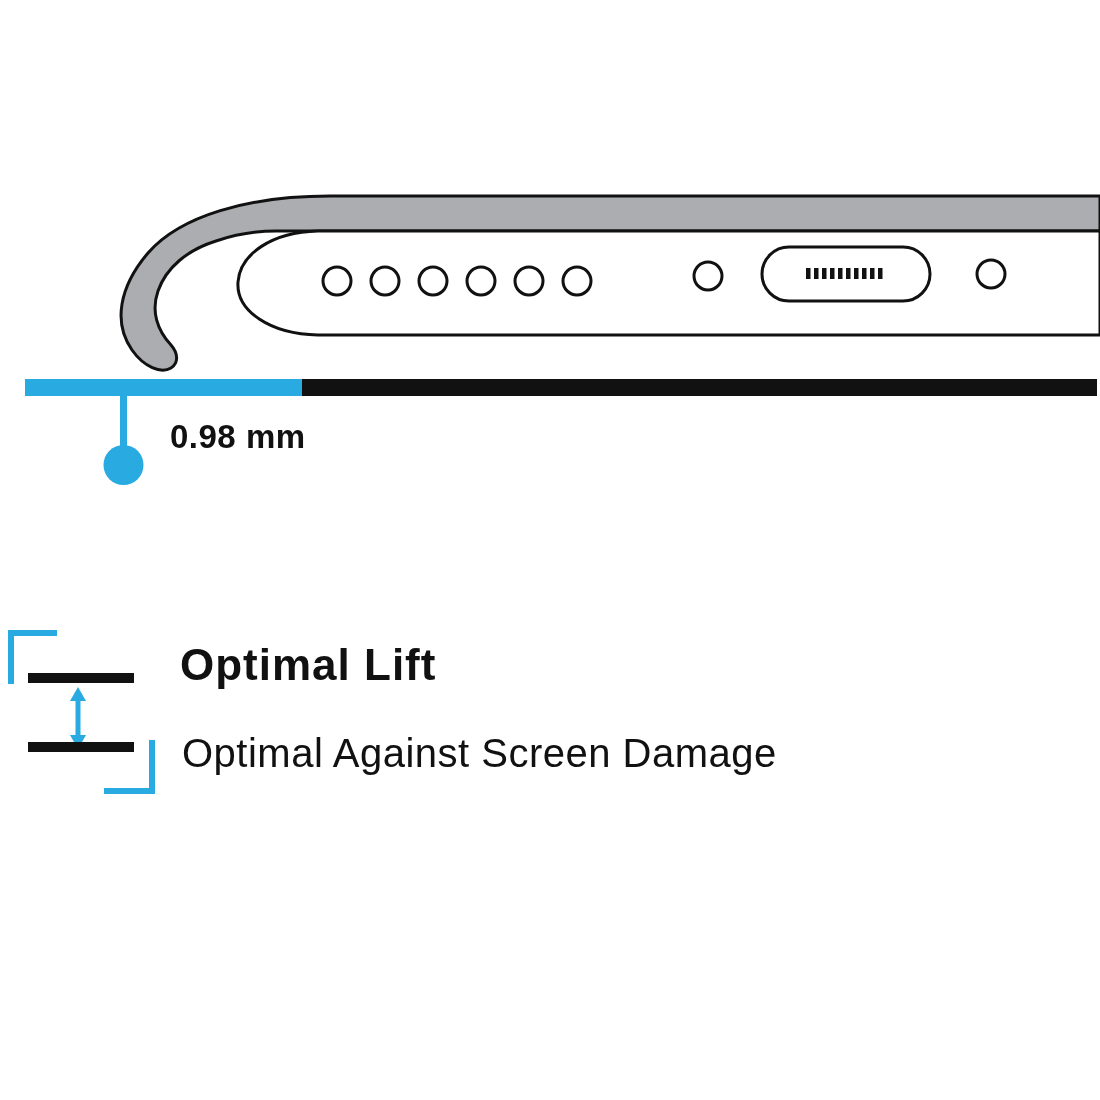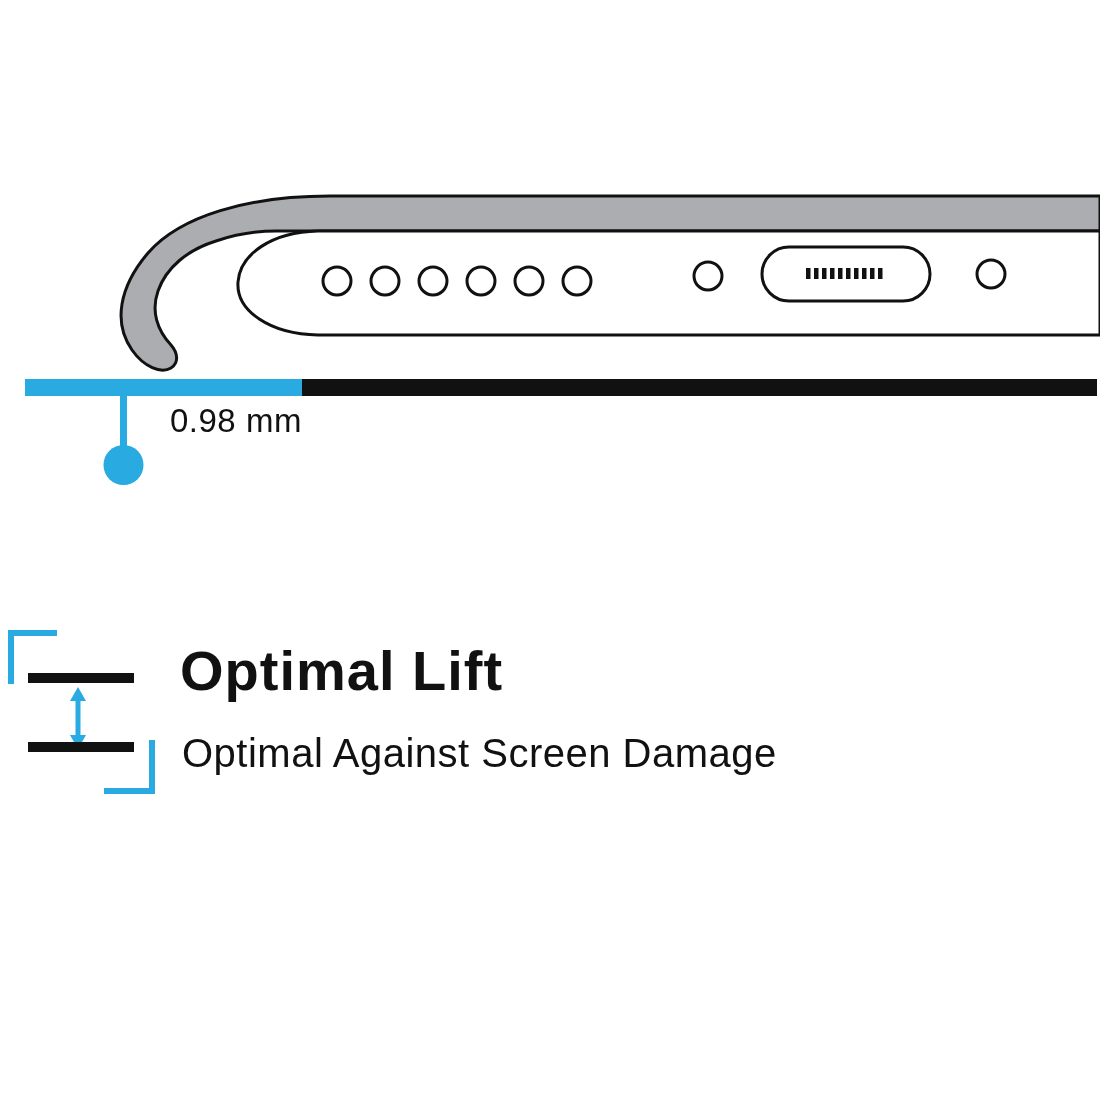--- a/index.html
+++ b/index.html
@@ -9,28 +9,28 @@
     position: relative;
     overflow: hidden;
     font-family: "Liberation Sans", sans-serif;
   }
   .canvas {
     position: absolute;
     left: 0; top: 0;
   }
   .txt { position: absolute; color: #111111; line-height: 1; }
   .measure-label {
-    left: 170px; top: 404px;
+    left: 170px; top: 420px;
     font-size: 33px;
-    font-weight: normal;
+    font-weight: bold;
     letter-spacing: 0.5px;
   }
   .feature-title {
     left: 180px; top: 643px;
-    font-size: 56px;
+    font-size: 44px;
     font-weight: bold;
     letter-spacing: 1px;
   }
   .feature-subtitle {
     left: 182px; top: 733px;
     font-size: 40px;
     font-weight: 400;
     letter-spacing: 0.5px;
   }
 </style>

